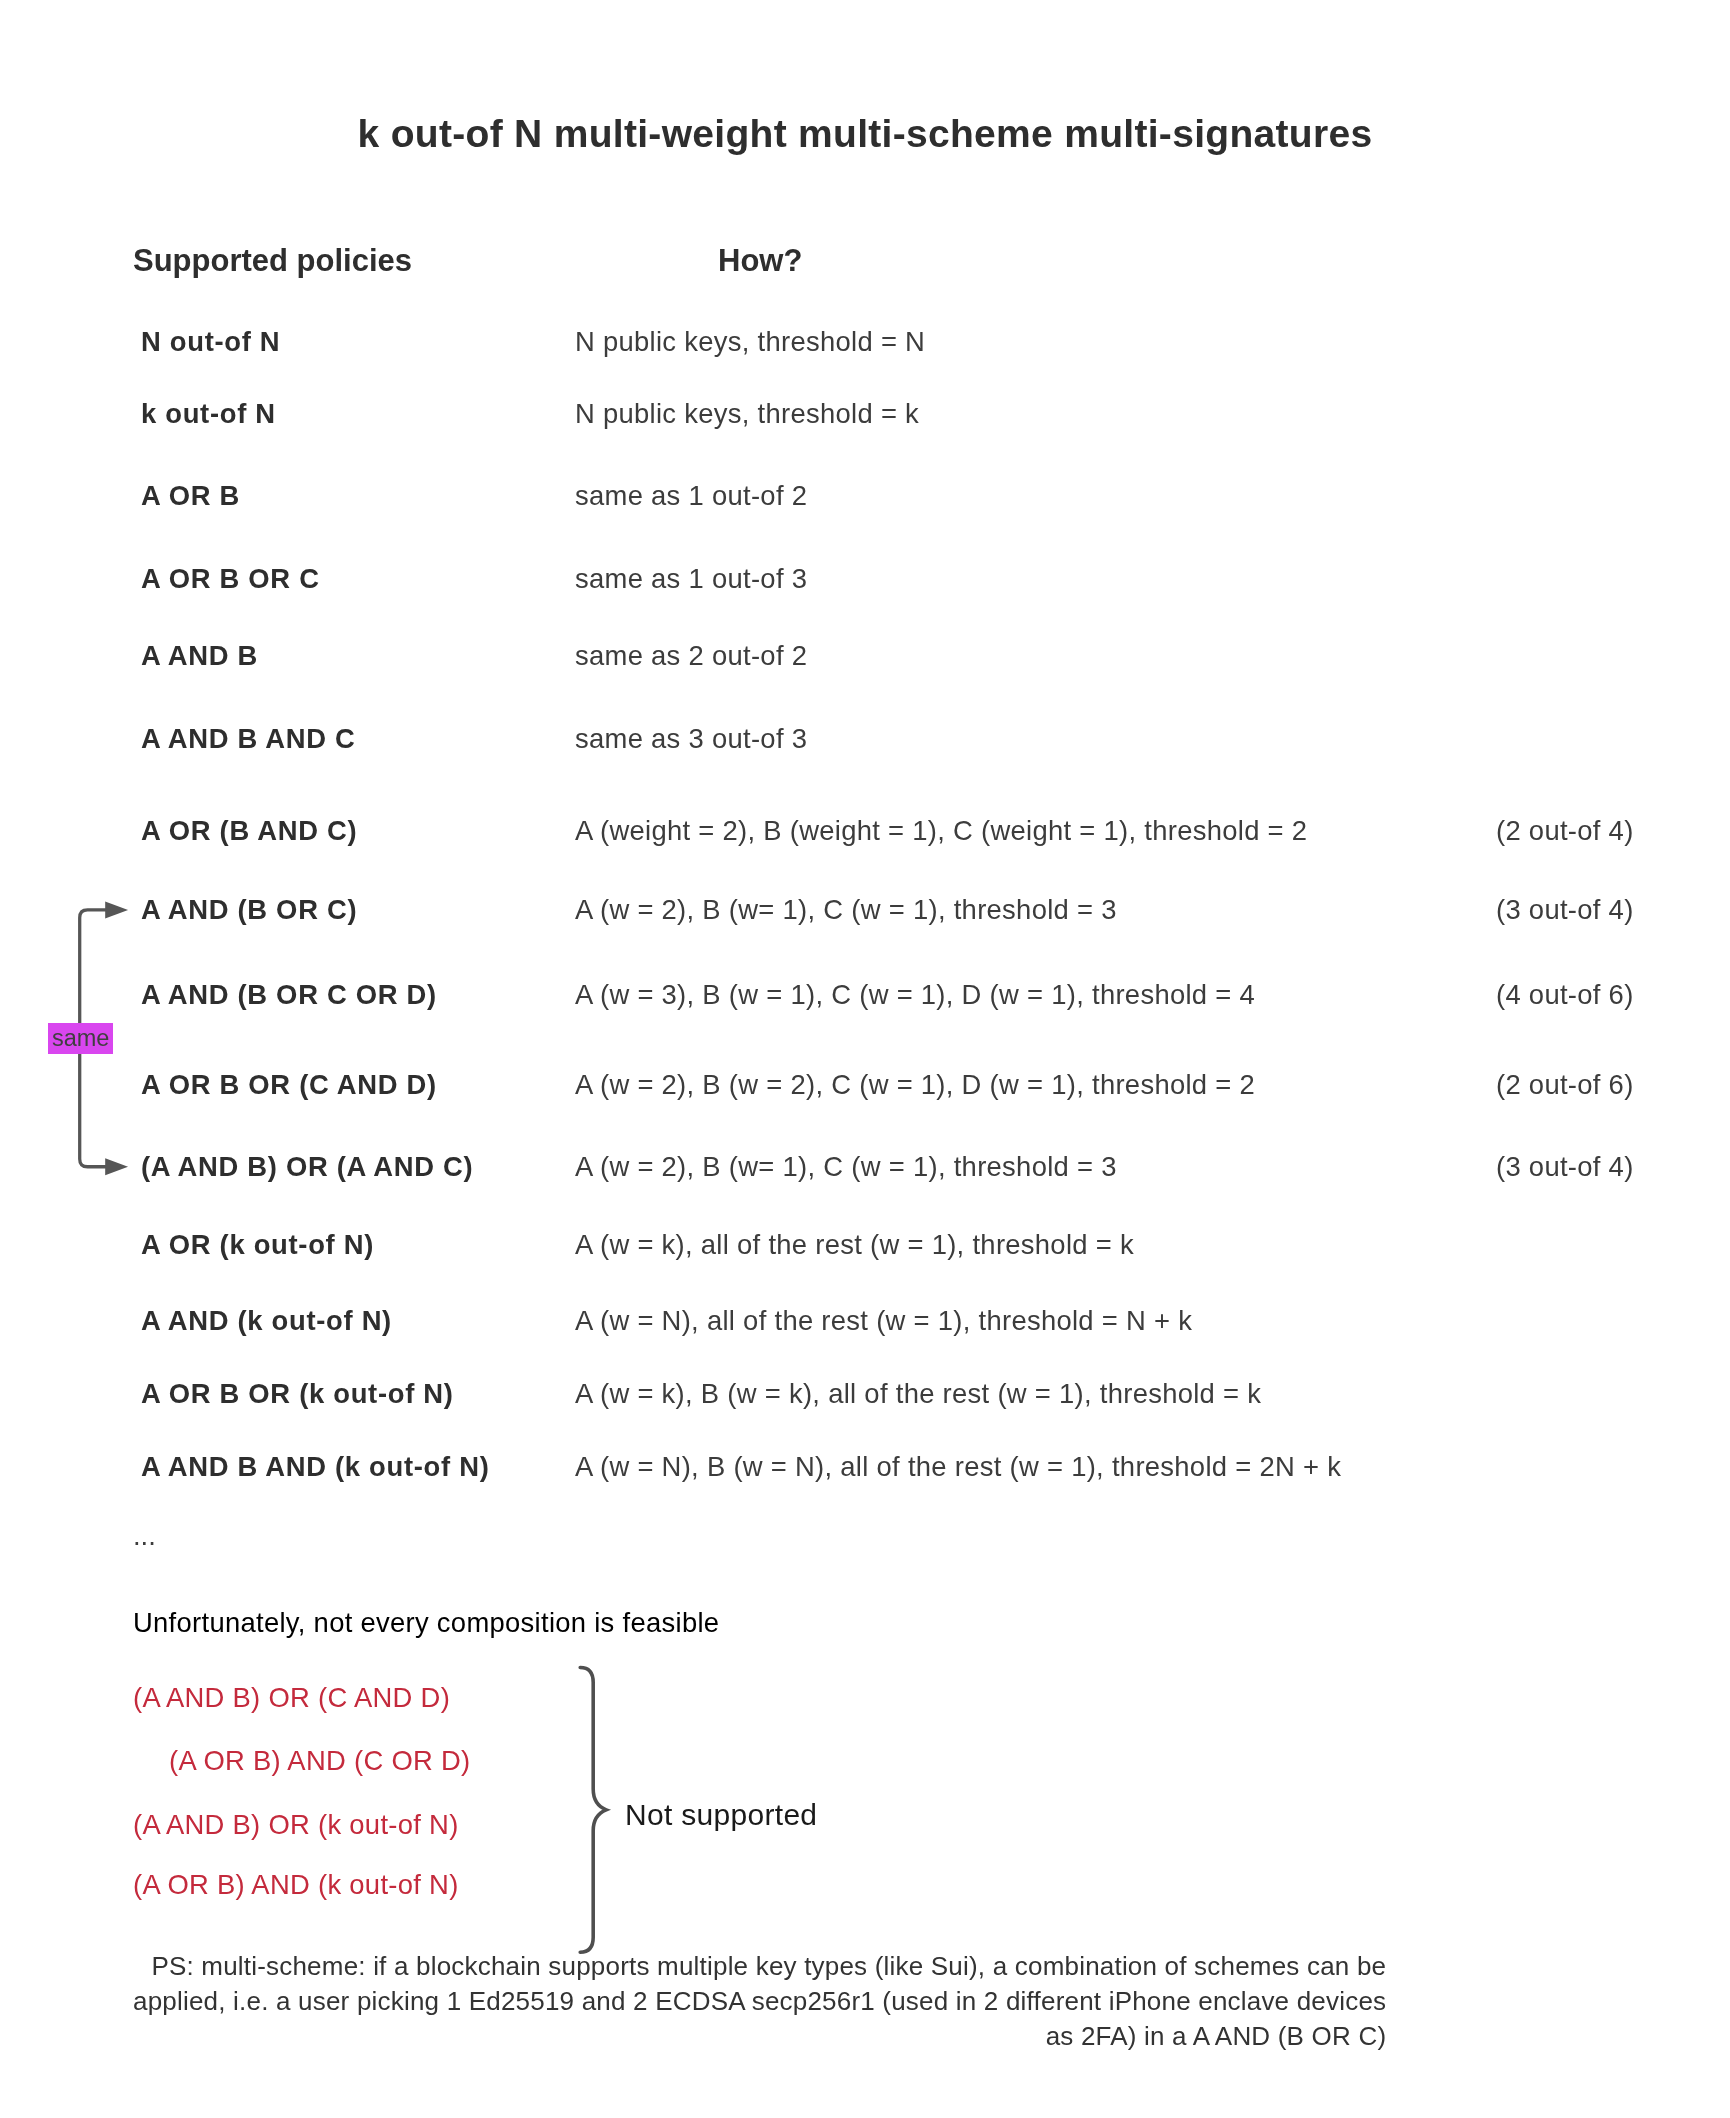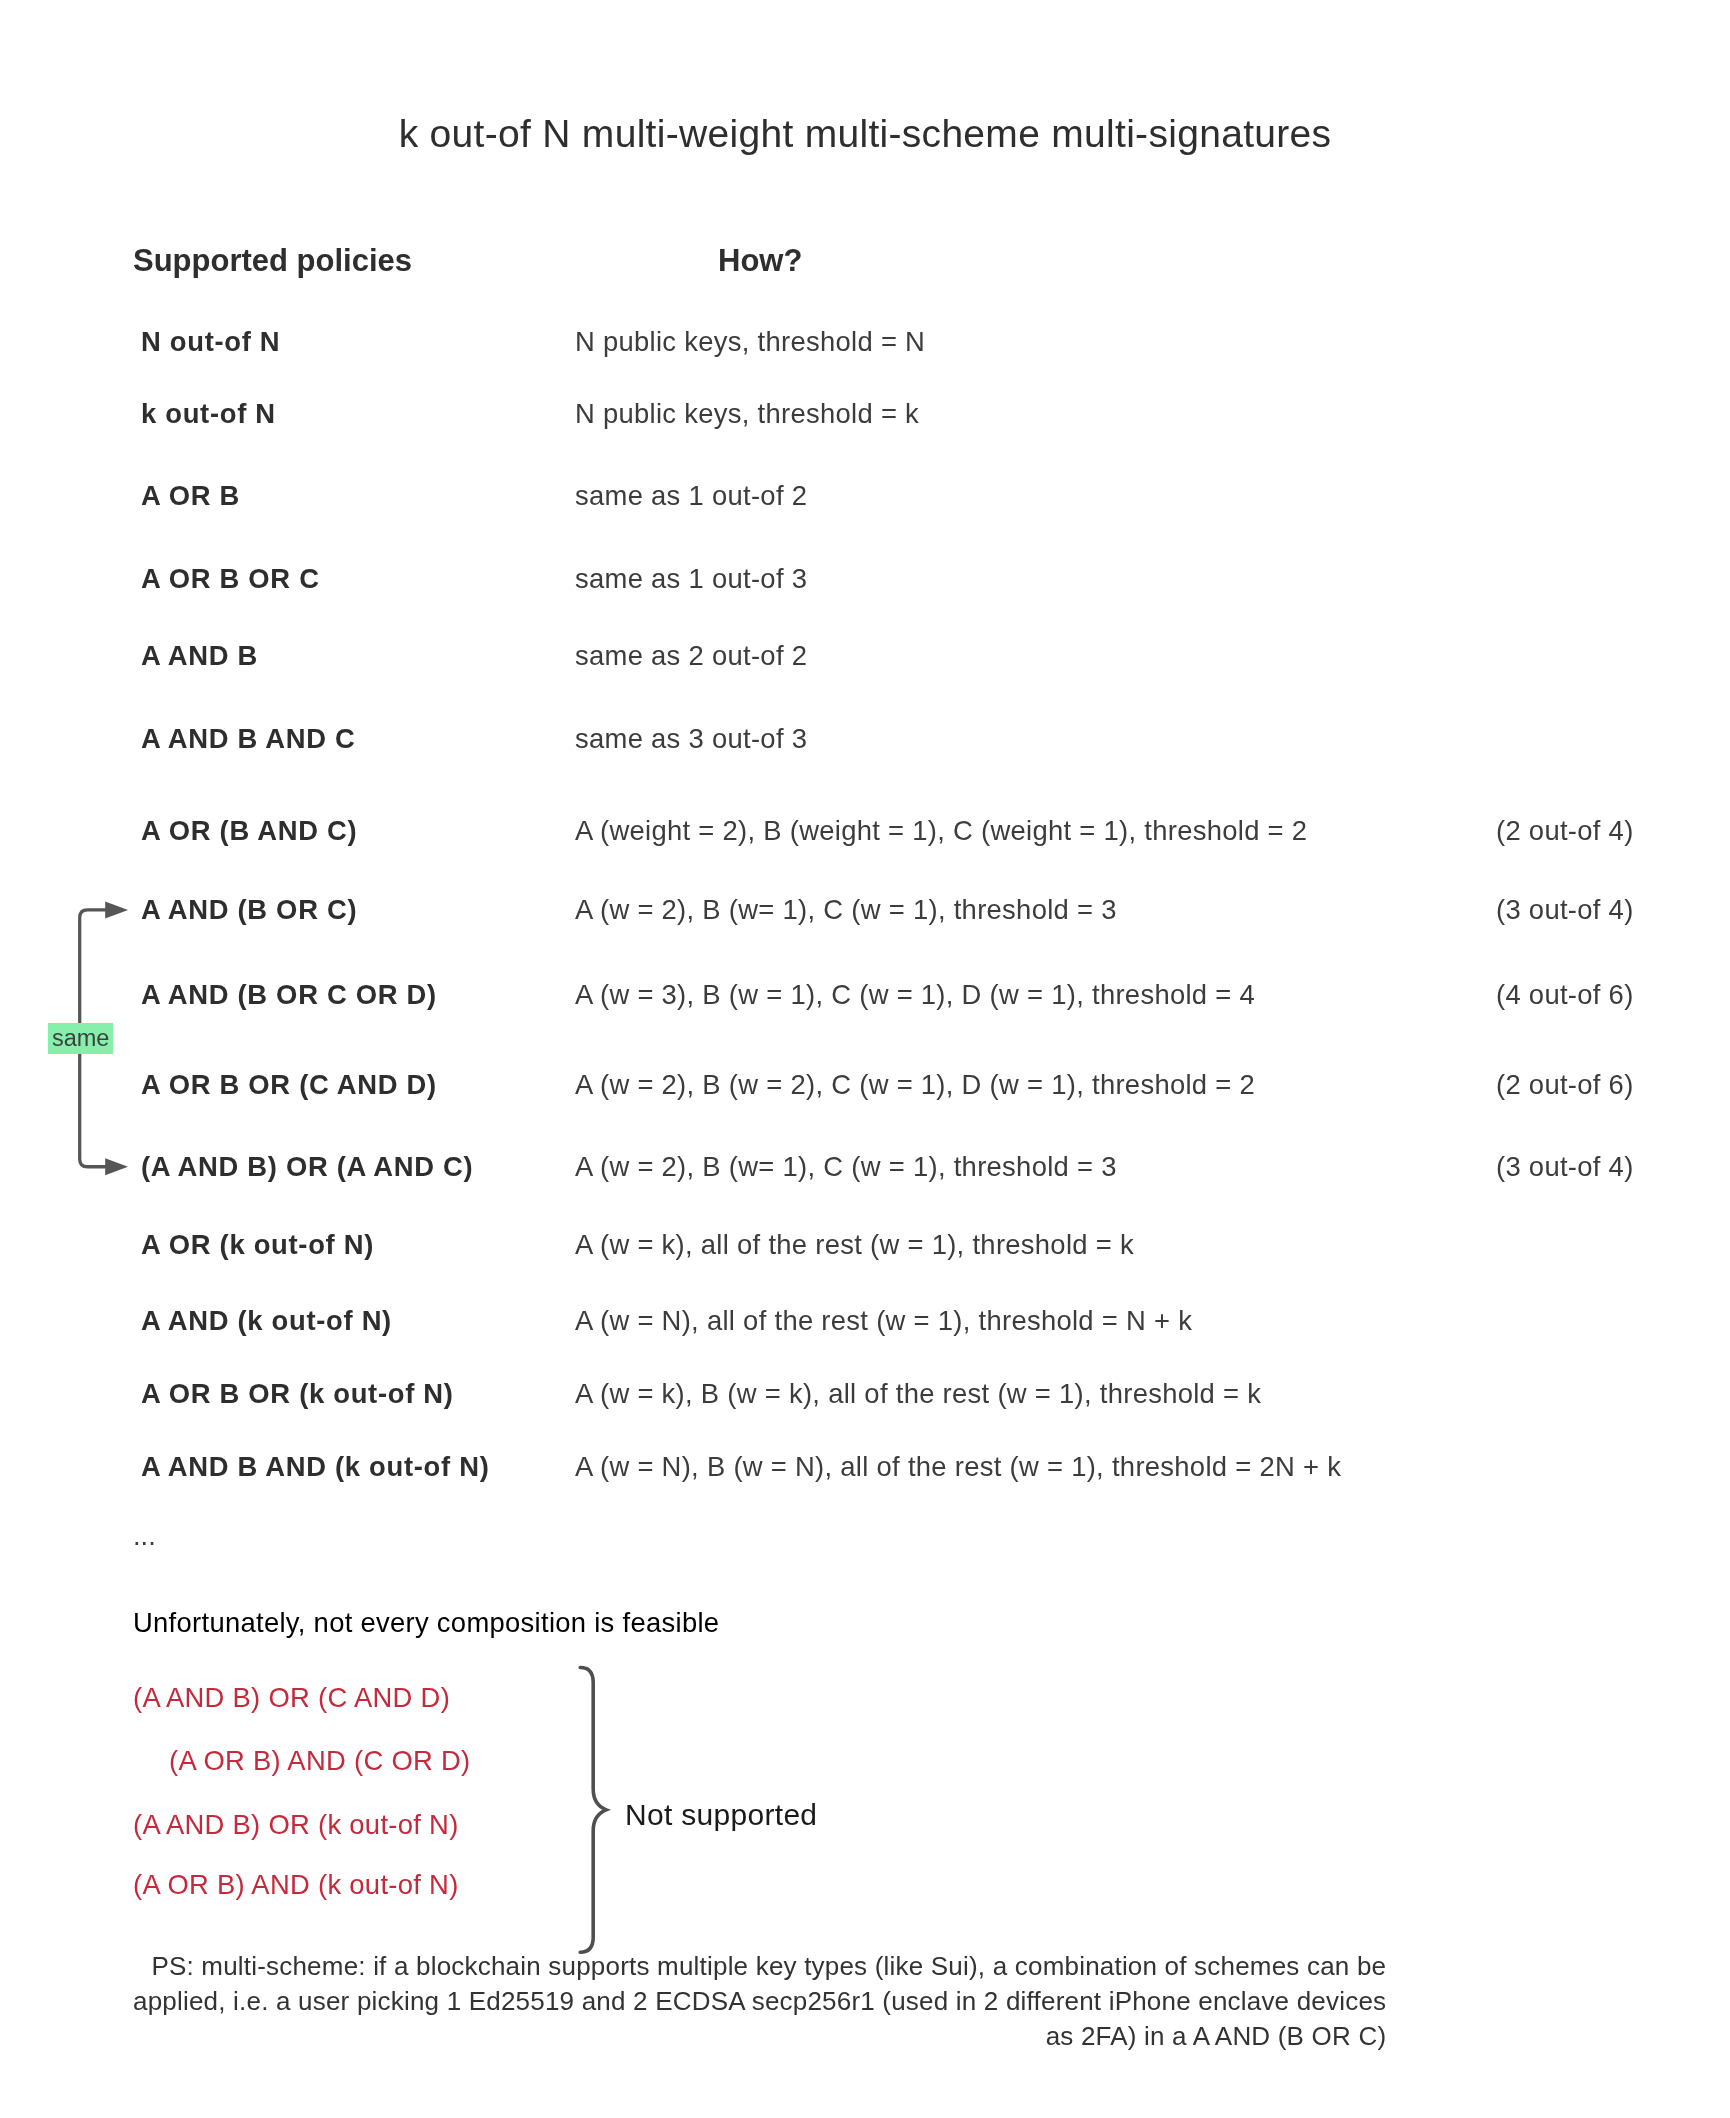--- a/index.html
+++ b/index.html
@@ -13,21 +13,21 @@
     color: #3c3c3c;
     overflow: hidden;
   }
   .title {
     position: absolute;
     top: 112px;
     left: 0;
     width: 100%;
     text-align: center;
     font-size: 39px;
-    font-weight: normal;
+    font-weight: bold;
     color: #2e2e2e;
     letter-spacing: 0.3px;
     white-space: nowrap;
   }
   .col-header {
     position: absolute;
     font-size: 31px;
     font-weight: bold;
     color: #2e2e2e;
     line-height: 34px;
@@ -54,21 +54,21 @@
   }
   .ellipsis {
     position: absolute; left: 133px; top: 1519px;
     font-size: 27.4px; color: #3c3c3c; line-height: 34px;
   }
 
   .same-bracket { position: absolute; left: 62px; top: 893px; width: 72px; height: 294px; }
   .same-label {
     position: absolute; left: 48px; top: 1023px;
     font-size: 23.5px; color: #3f3f3f;
-    background: #86efac; padding: 3.9px 3.9px;
+    background: #d946ef; padding: 3.9px 3.9px;
     line-height: 23.5px;
   }
 
   .red-heading {
     position: absolute; left: 133px; top: 1606px;
     font-size: 27.4px; color: #000000; line-height: 34px; letter-spacing: 0.3px;
     white-space: nowrap;
   }
   .red-item {
     position: absolute; left: 133px;

